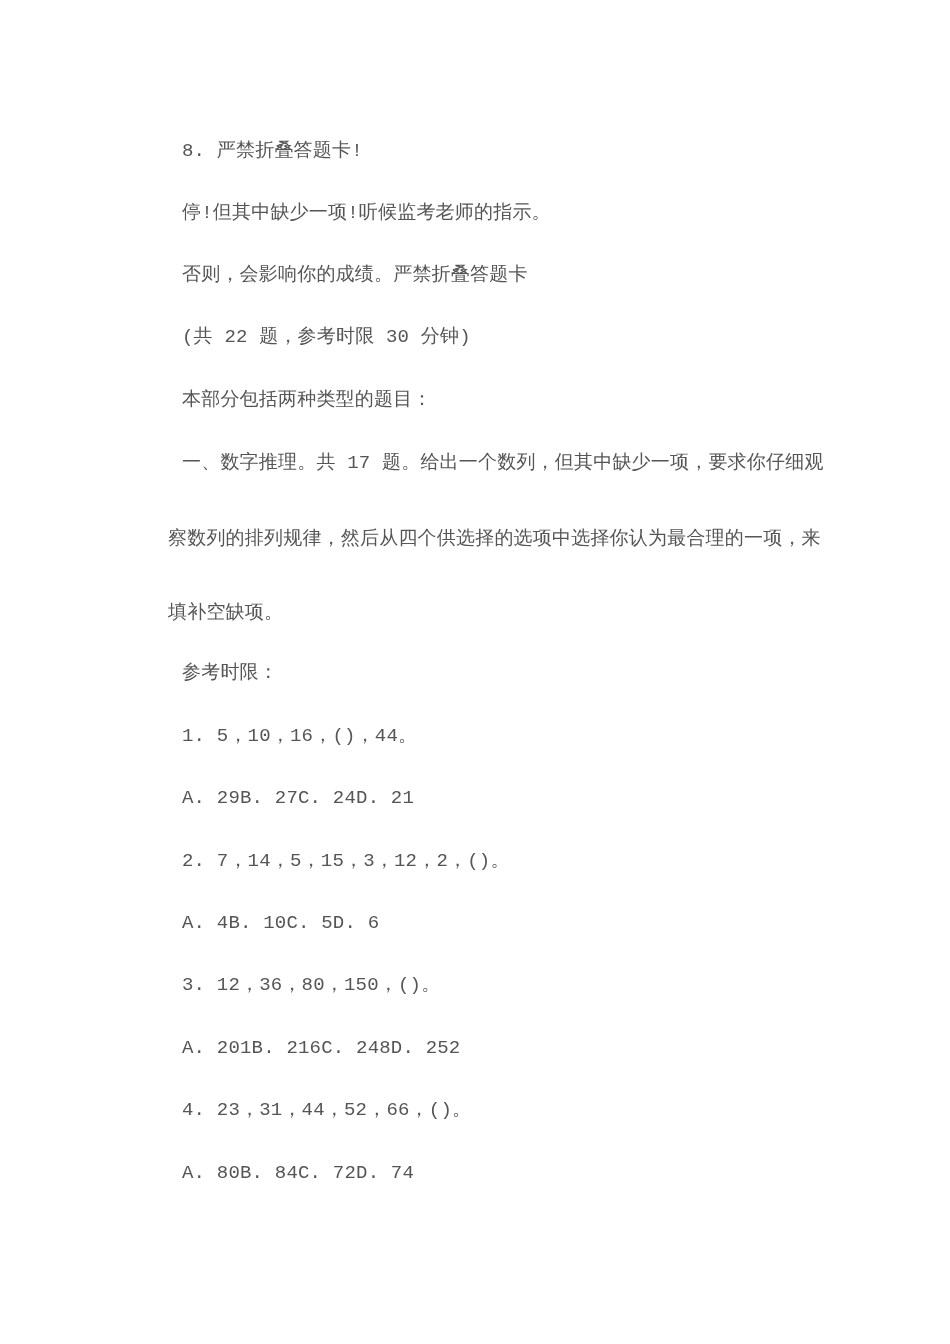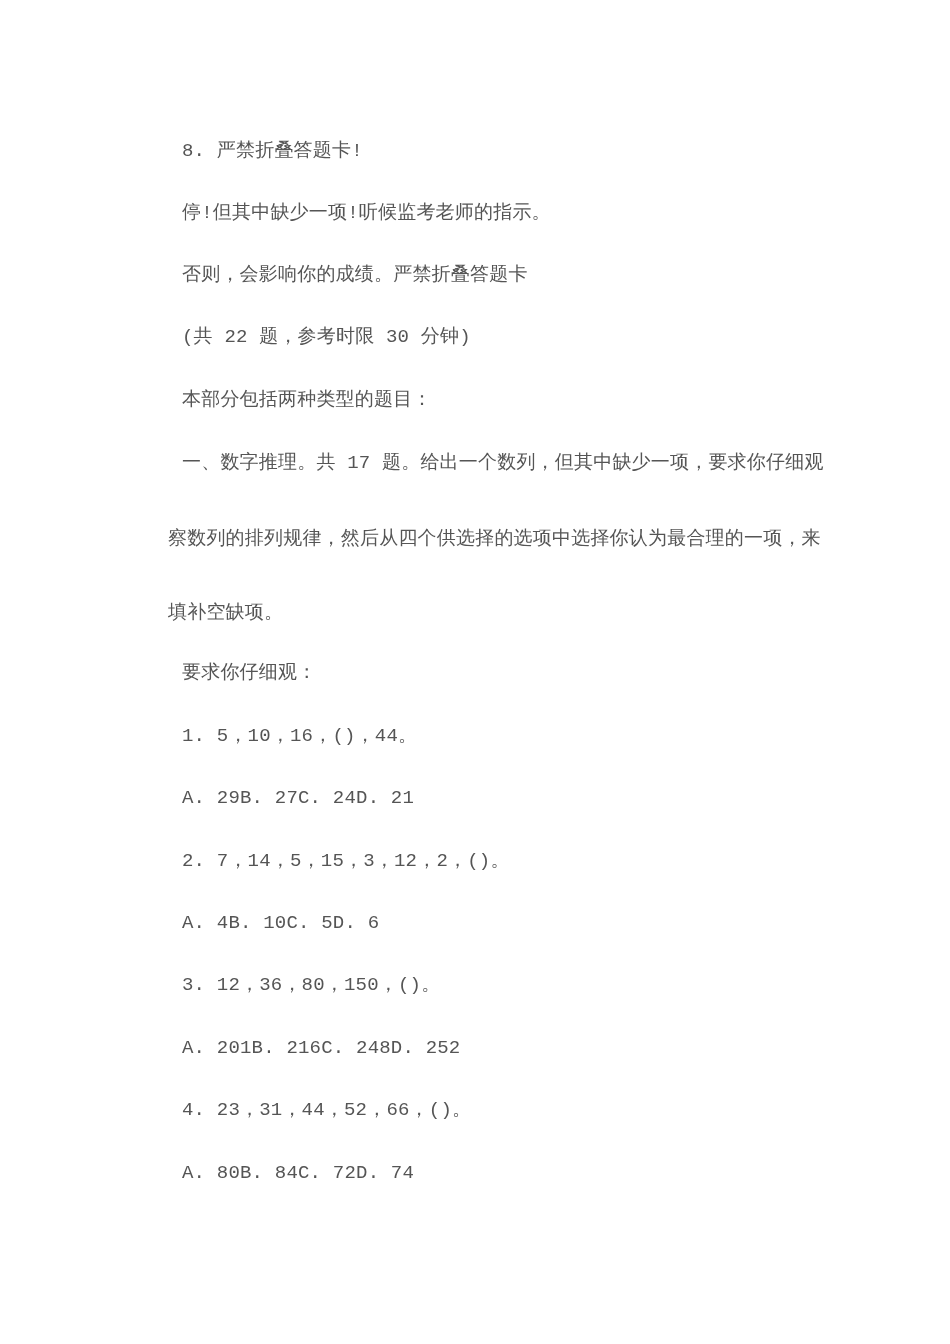--- a/index.html
+++ b/index.html
@@ -14,21 +14,21 @@
 
 <div id="doc">
   <div class="line indent" style="top:139px">8. 严禁折叠答题卡!</div>
   <div class="line indent" style="top:201px">停!但其中缺少一项!听候监考老师的指示。</div>
   <div class="line indent" style="top:263px">否则，会影响你的成绩。严禁折叠答题卡</div>
   <div class="line indent" style="top:325px">(共 22 题，参考时限 30 分钟)</div>
   <div class="line indent" style="top:388px">本部分包括两种类型的题目：</div>
   <div class="line indent" style="top:451px">一、数字推理。共 17 题。给出一个数列，但其中缺少一项，要求你仔细观</div>
   <div class="line flush" style="top:525px">察数列的排列规律，然后从四个供选择的选项中选择你认为最合理的一项，来</div>
   <div class="line flush" style="top:599px">填补空缺项。</div>
-  <div class="line indent" style="top:661px">要求你仔细观：</div>
+  <div class="line indent" style="top:661px">参考时限：</div>
   <div class="line indent" style="top:724px">1. 5，10，16，()，44。</div>
   <div class="line indent" style="top:786px">A. 29B. 27C. 24D. 21</div>
   <div class="line indent" style="top:849px">2. 7，14，5，15，3，12，2，()。</div>
   <div class="line indent" style="top:911px">A. 4B. 10C. 5D. 6</div>
   <div class="line indent" style="top:973px">3. 12，36，80，150，()。</div>
   <div class="line indent" style="top:1036px">A. 201B. 216C. 248D. 252</div>
   <div class="line indent" style="top:1098px">4. 23，31，44，52，66，()。</div>
   <div class="line indent" style="top:1161px">A. 80B. 84C. 72D. 74</div>
 </div>
 

